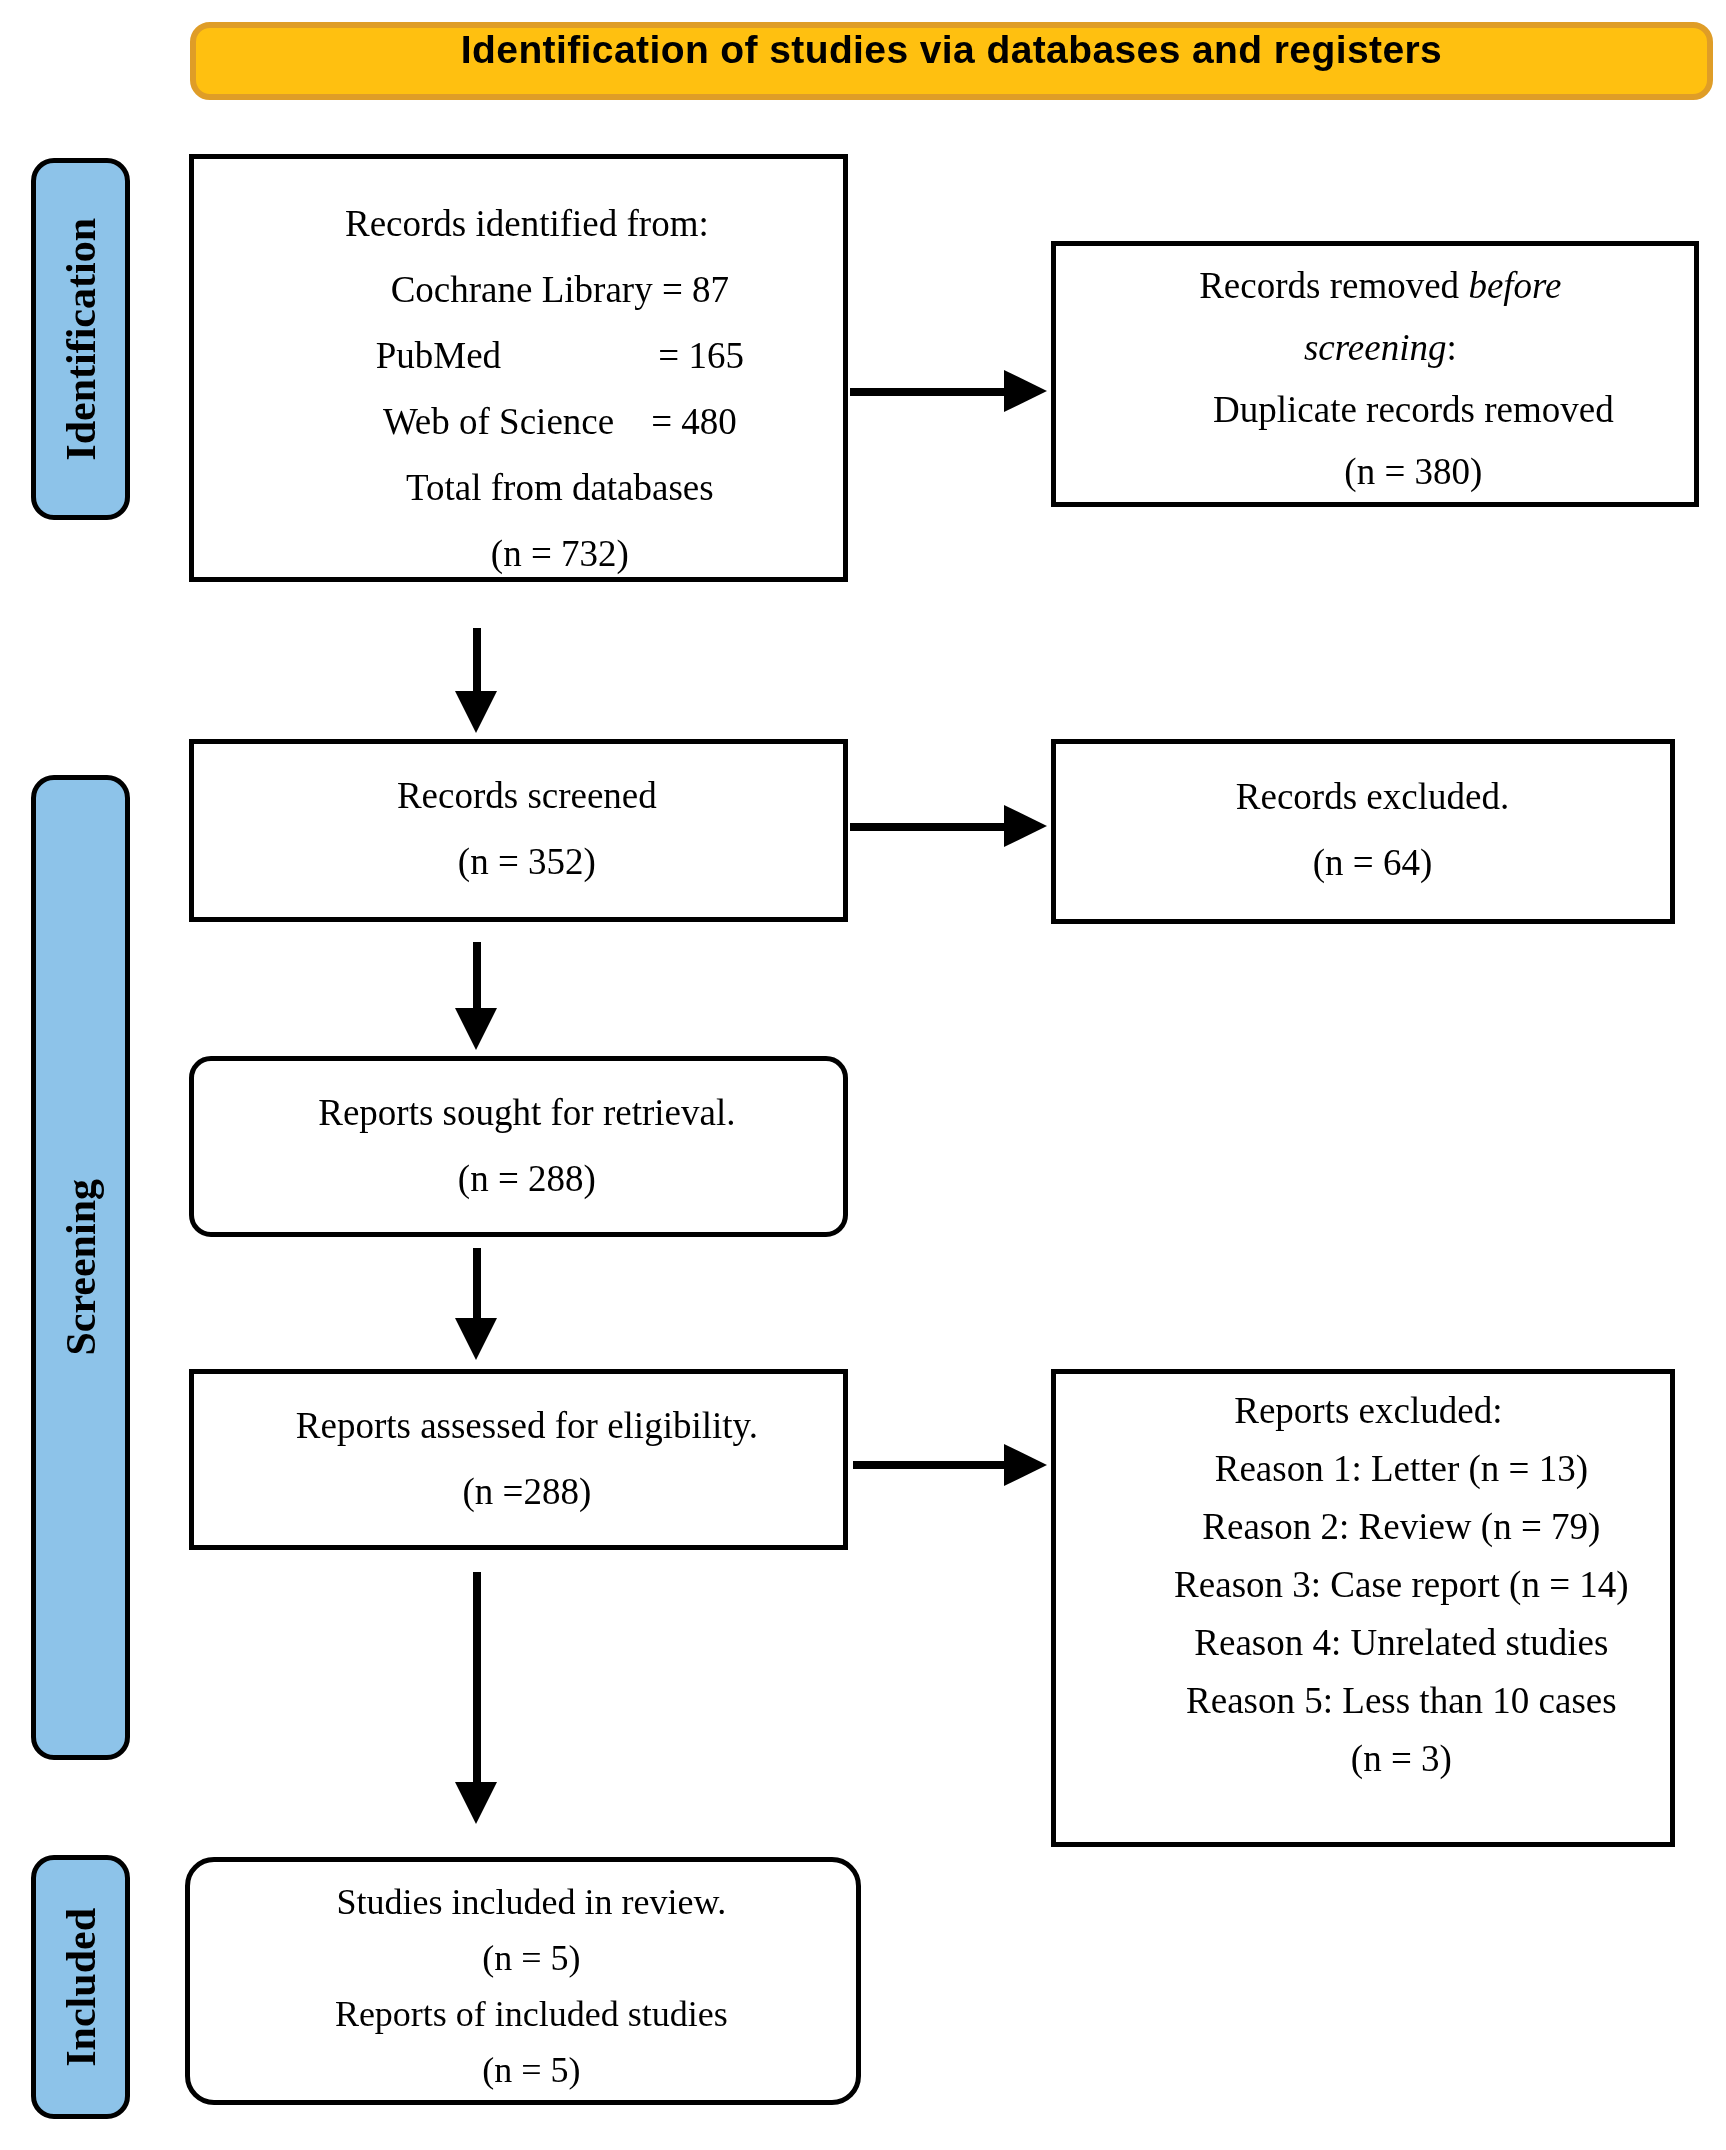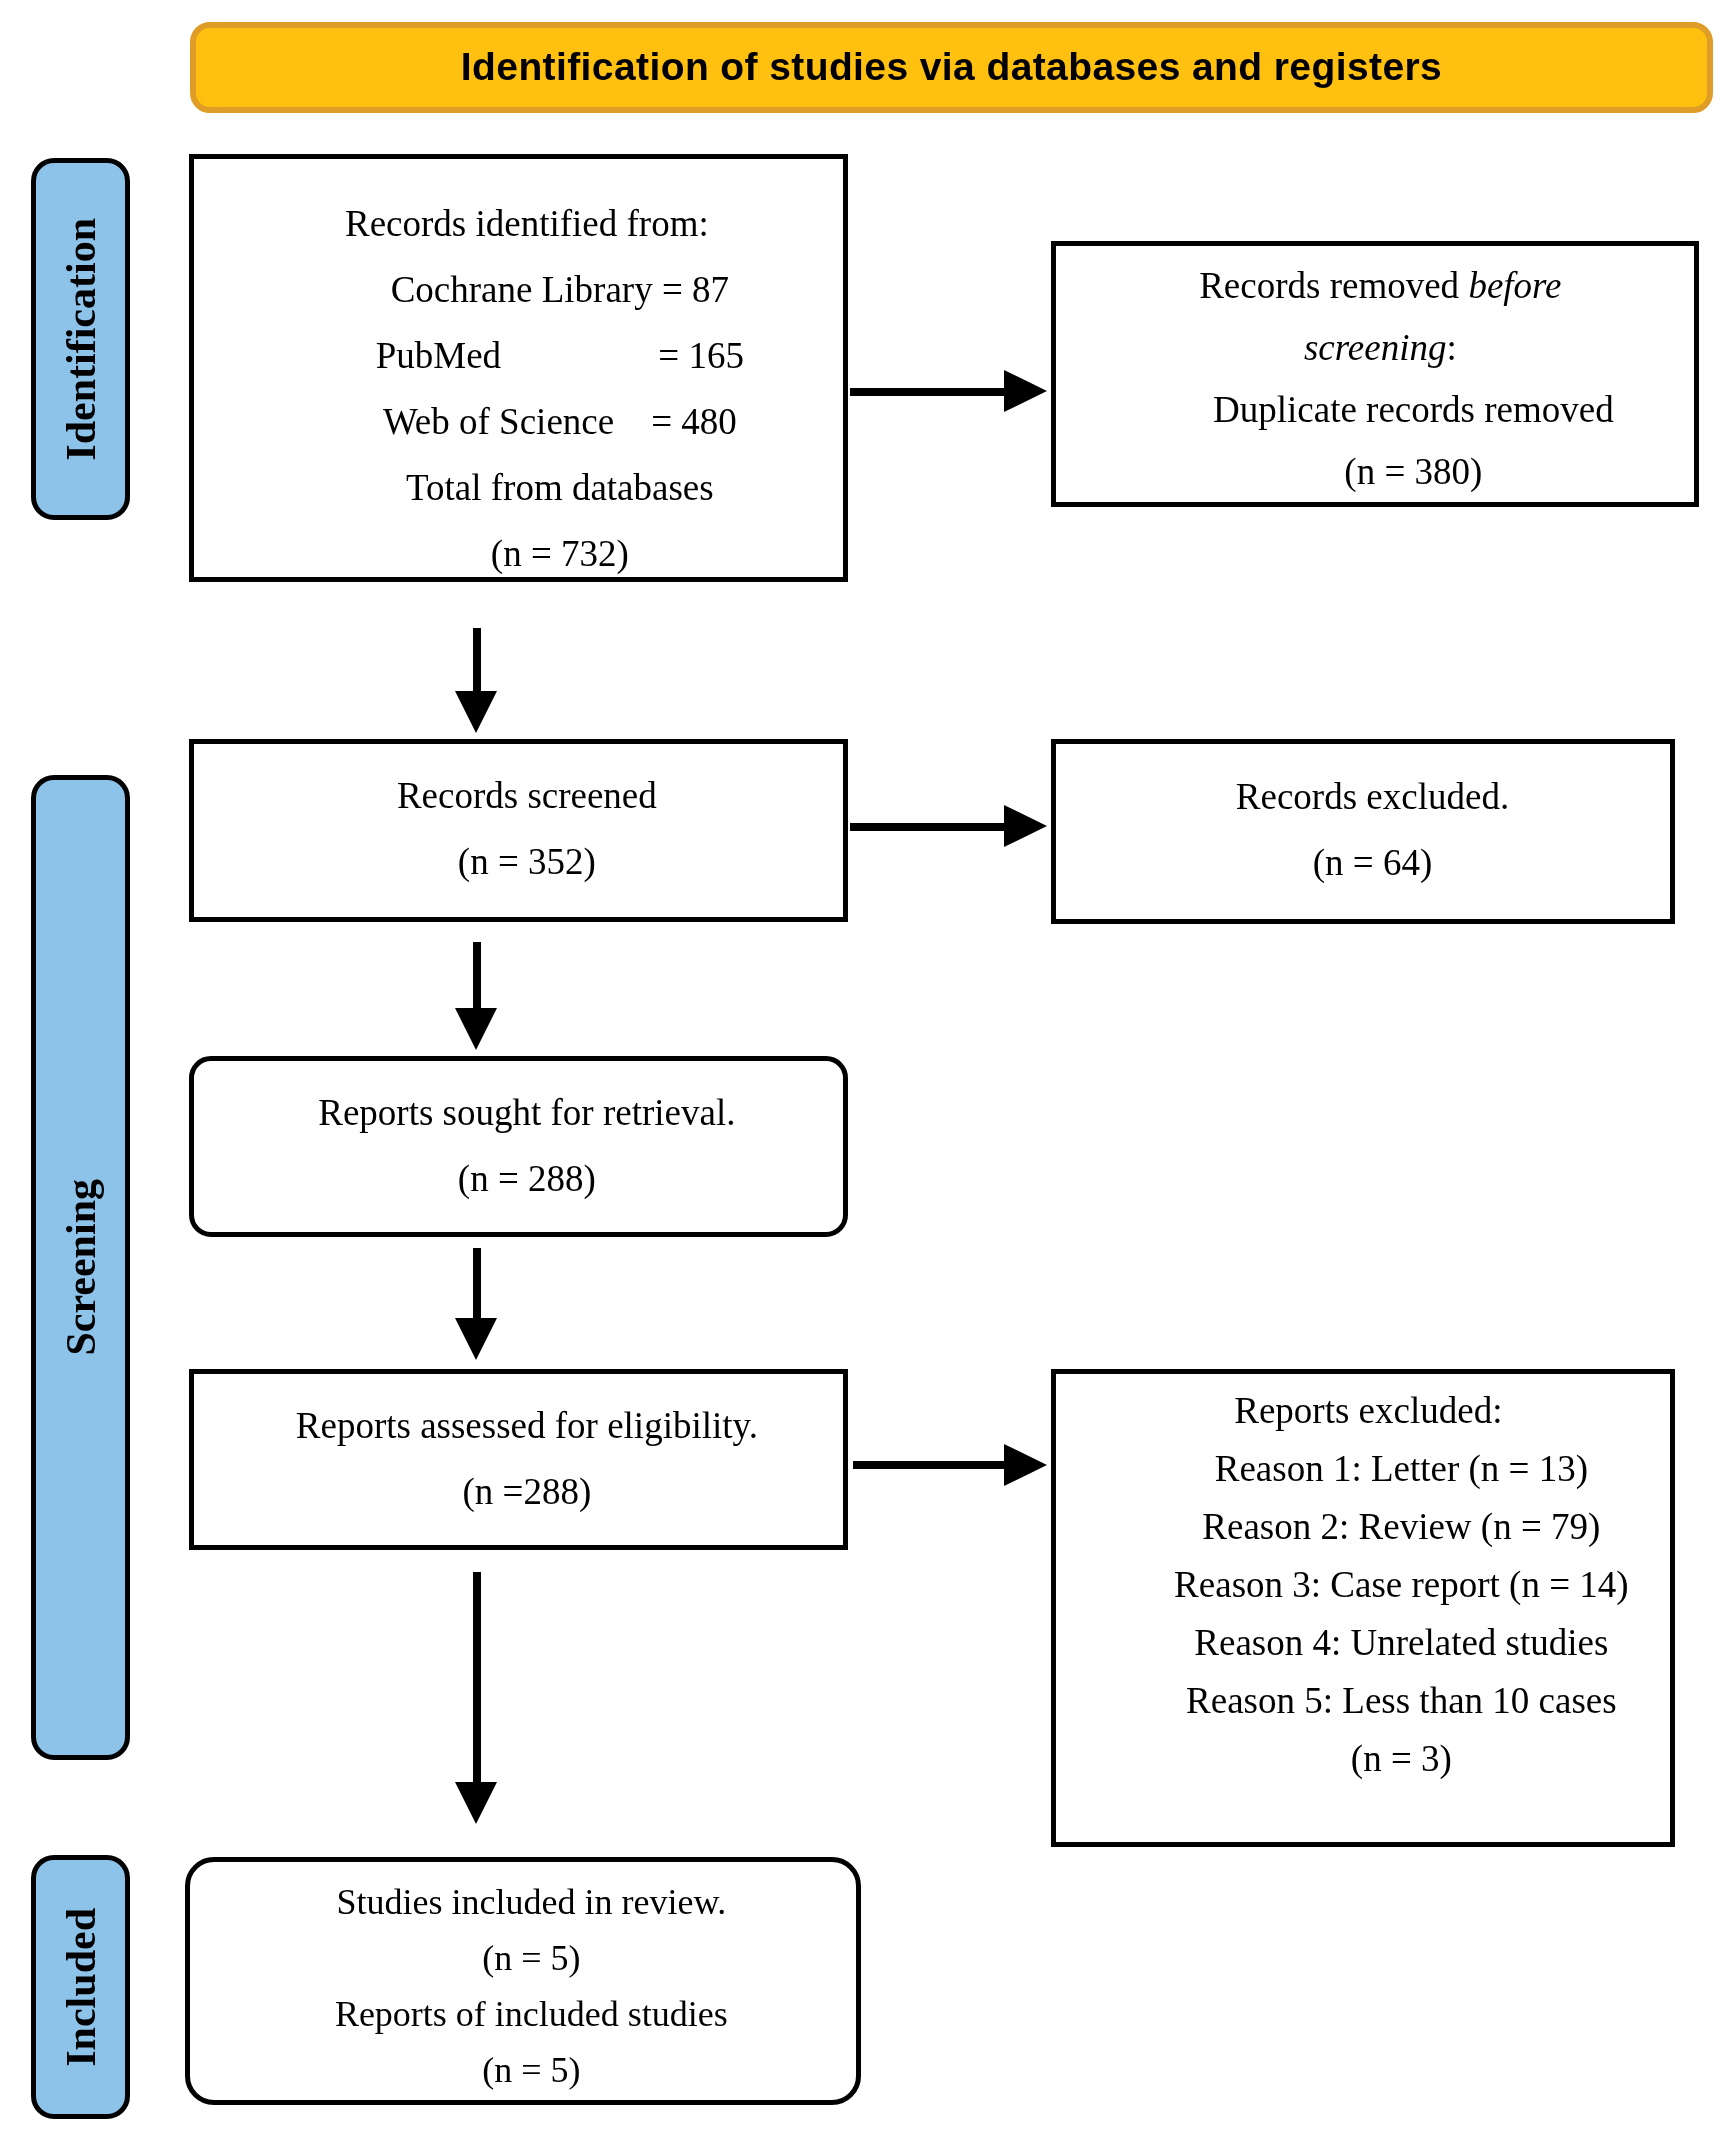--- a/index.html
+++ b/index.html
@@ -15,26 +15,26 @@
     position:relative;
     width:1727px;height:2151px;
     background:var(--paper);
     font-family:"Liberation Serif", serif;
     color:var(--ink);
     overflow:hidden;
   }
 
   
   .banner{
-    position:absolute;left:190px;top:21.6px;width:1523px;height:91px;
+    position:absolute;left:190px;top:21.6px;width:1523px;height:78px;
     background:var(--banner-fill);
     border:6.2px solid var(--banner-border);
     border-radius:20px;
     box-sizing:border-box;
-    display:flex;align-items:center;justify-content:center;
+    display:flex;align-items:flex-start;justify-content:center;
   }
   .banner span{
     font-family:"Liberation Sans", sans-serif;
     font-weight:700;font-size:39px;color:#000;
     letter-spacing:0.4px;
   }
 
   
   .stage{
     position:absolute;left:31px;width:99px;

